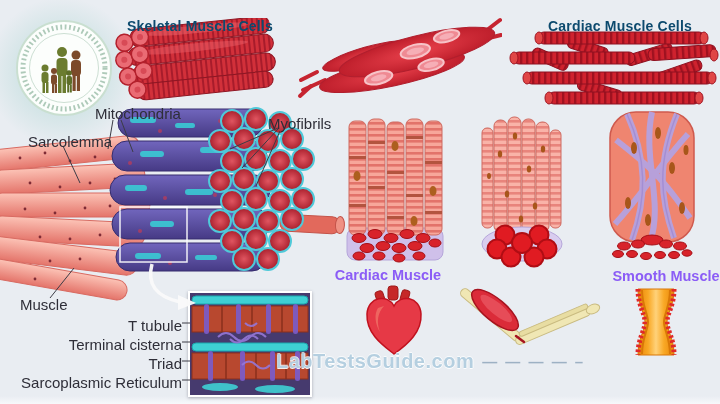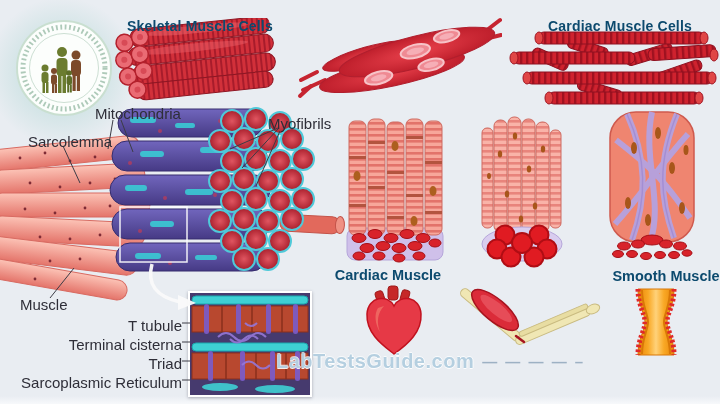--- a/index.html
+++ b/index.html
@@ -4,21 +4,21 @@
 <style>
   html,body{margin:0;padding:0;background:#cfd4dc;}
   .stage{position:relative;width:720px;height:404px;background:#e9edf2;overflow:hidden;
          font-family:"Liberation Sans",sans-serif;}
   .stage svg{position:absolute;display:block;}
   .glow{position:absolute;left:-18px;top:-8px;width:160px;height:160px;
         background:radial-gradient(circle,rgba(110,190,178,.42) 0%,rgba(110,190,178,0) 66%);}
   .cell-title{position:absolute;top:18px;width:178px;text-align:center;font-weight:bold;
               font-size:14px;color:#0c4a6e;letter-spacing:.2px;z-index:6;}
   .tissue-label{position:absolute;width:152px;text-align:center;font-weight:bold;
-                font-size:14.5px;color:#0c4a6e;z-index:6;}
+                font-size:14.5px;color:#8b5cf6;z-index:6;}
   .small-label{position:absolute;font-size:15px;color:#2e2e38;z-index:6;white-space:nowrap;}
   .right-label{text-align:right;}
   .inset{position:absolute;left:188px;top:291px;width:120px;height:102px;border:2px solid #ffffff;
          background:#463a6e;box-shadow:0 1px 3px rgba(40,40,60,.35);z-index:4;}
   .inset svg{left:0;top:0;}
   .watermark{position:absolute;left:276px;top:350px;z-index:8;display:flex;align-items:center;
              font-weight:bold;font-size:20px;color:rgba(168,199,219,.85);
              text-shadow:0 1px 0 rgba(255,255,255,.9),0 -1px 0 rgba(255,255,255,.7),1px 0 0 rgba(255,255,255,.7);
              letter-spacing:.5px;}
   .watermark .dashes{font-size:15px;font-weight:bold;color:#9db1c4;margin-left:8px;letter-spacing:2px;

